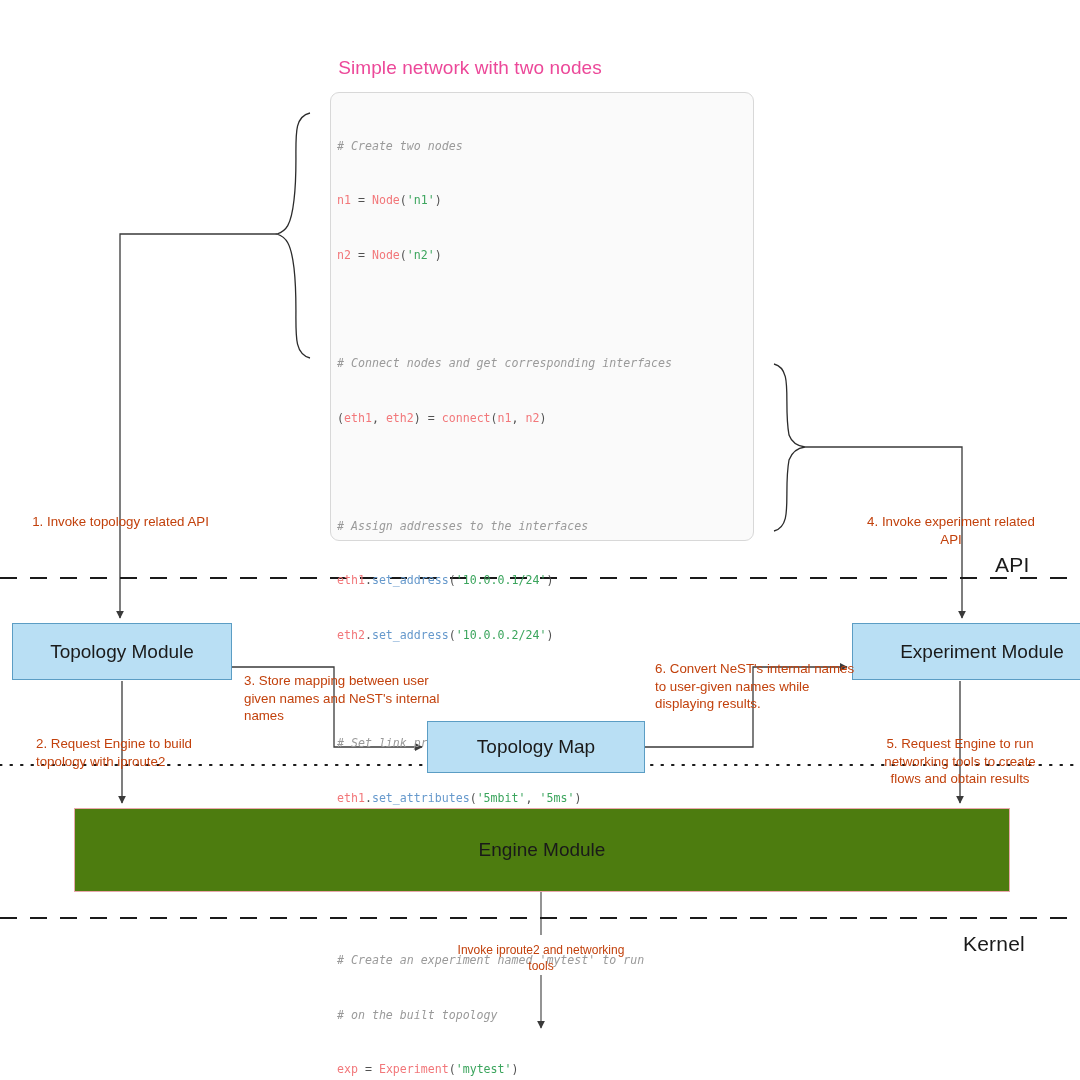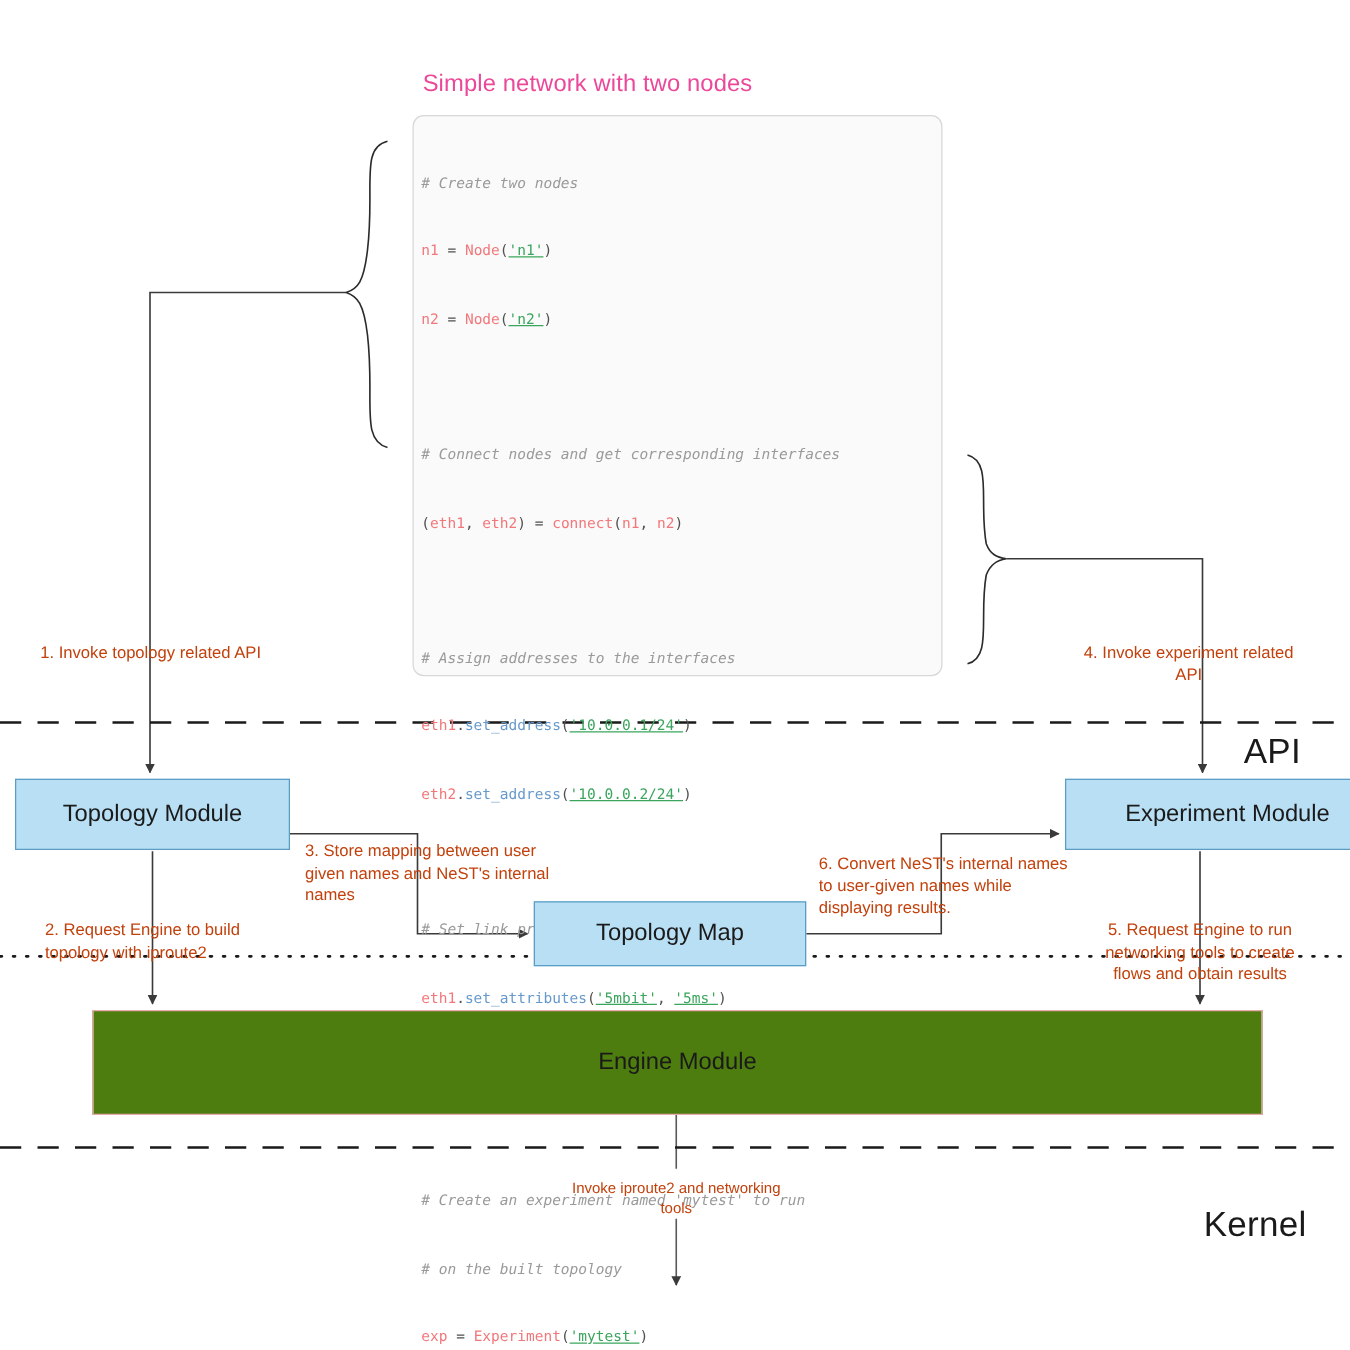--- a/index.html
+++ b/index.html
@@ -53,21 +53,21 @@
     font-family: "DejaVu Sans Mono", "Liberation Mono", monospace;
     font-size: 11.6px;
     line-height: 18.1px;
     white-space: pre;
   }
   .cl { height: 18.1px; }
   .tok-com { color: #9a9a9a; font-style: italic; }
   .tok-var { color: #f2777a; }
   .tok-fn  { color: #6699cc; }
   .tok-cls { color: #f2777a; }
-  .tok-str { color: #3ba55d; text-decoration: underline; }
+  .tok-str { color: #3ba55d; }
   .tok-op  { color: #515151; }
   .tok-pl  { color: #515151; }
 
   
   .box {
     box-sizing: border-box;
     display: flex;
     align-items: center;
     justify-content: center;
     font-size: 19px;
@@ -81,40 +81,39 @@
     background: #4d7c0f;
     border: 1px solid #e9a8ab;
   }
   #topology-module { left: 12px;  top: 623px; width: 220px; height: 57px; }
   #experiment-module { left: 852px; top: 623px; width: 260px; height: 57px; }
   #topology-map    { left: 427px; top: 721px; width: 218px; height: 52px; }
   #engine-module   { left: 74px;  top: 808px; width: 936px; height: 84px; font-size: 19px; }
 
   
   .layer-label {
-    font-size: 28px;
+    font-size: 21px;
     color: #1a1a1a;
     letter-spacing: 0.2px;
-    margin-top: 32px;
   }
   #label-api    { left: 995px; top: 553px; }
   #label-kernel { left: 963px; top: 932px; }
 
   
   .ann {
     font-size: 13.3px;
     line-height: 17.5px;
     color: #c2410c;
   }
   .ann-c { text-align: center; }
   .ann-l { text-align: left; }
   #ann-1 { left: 18px;  top: 513px; width: 205px; }
   #ann-4 { left: 858px; top: 513px; width: 186px; }
   #ann-3 { left: 244px; top: 672px; width: 215px; }
-  #ann-6 { left: 655px; top: 682px; width: 207px; }
+  #ann-6 { left: 655px; top: 660px; width: 207px; }
   #ann-2 { left: 36px;  top: 735px; width: 177px; }
   #ann-5 { left: 871px; top: 735px; width: 178px; }
   #ann-kernel { left: 455px; top: 942px; width: 172px; font-size: 12px; line-height: 16px; }
 </style>
 </head>
 <body>
 
 <div id="canvas">
 
   <svg id="wires" viewBox="0 0 1080 1080">

